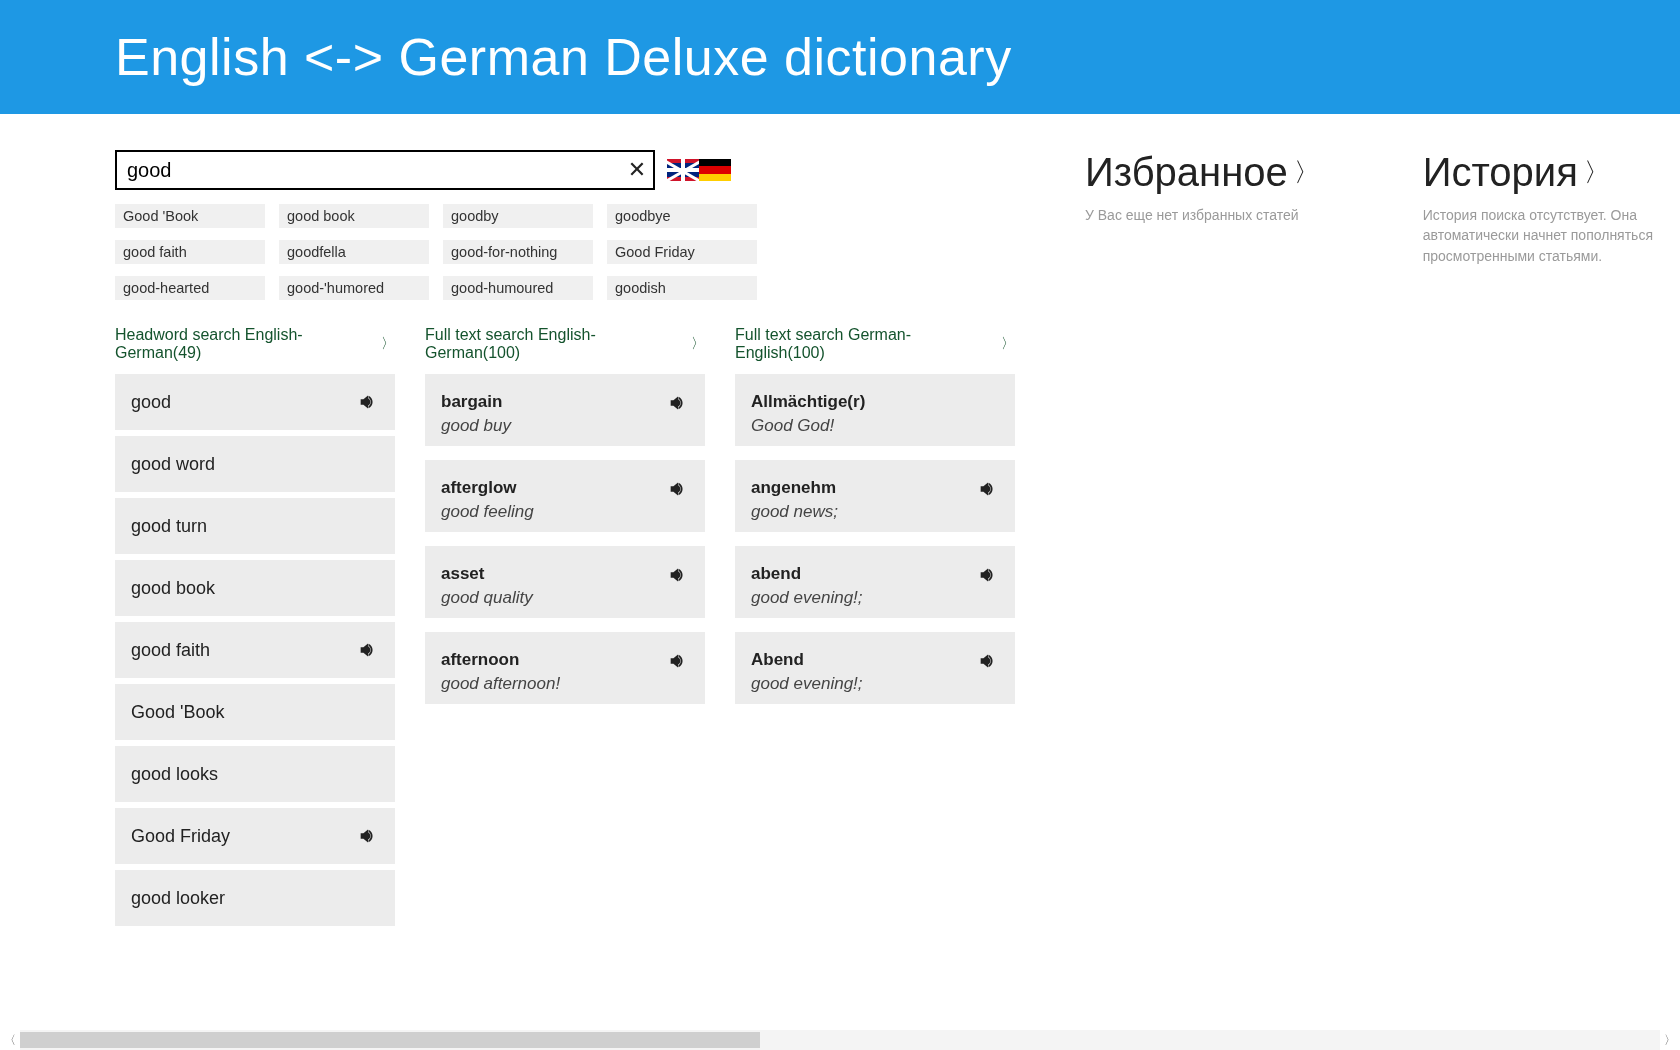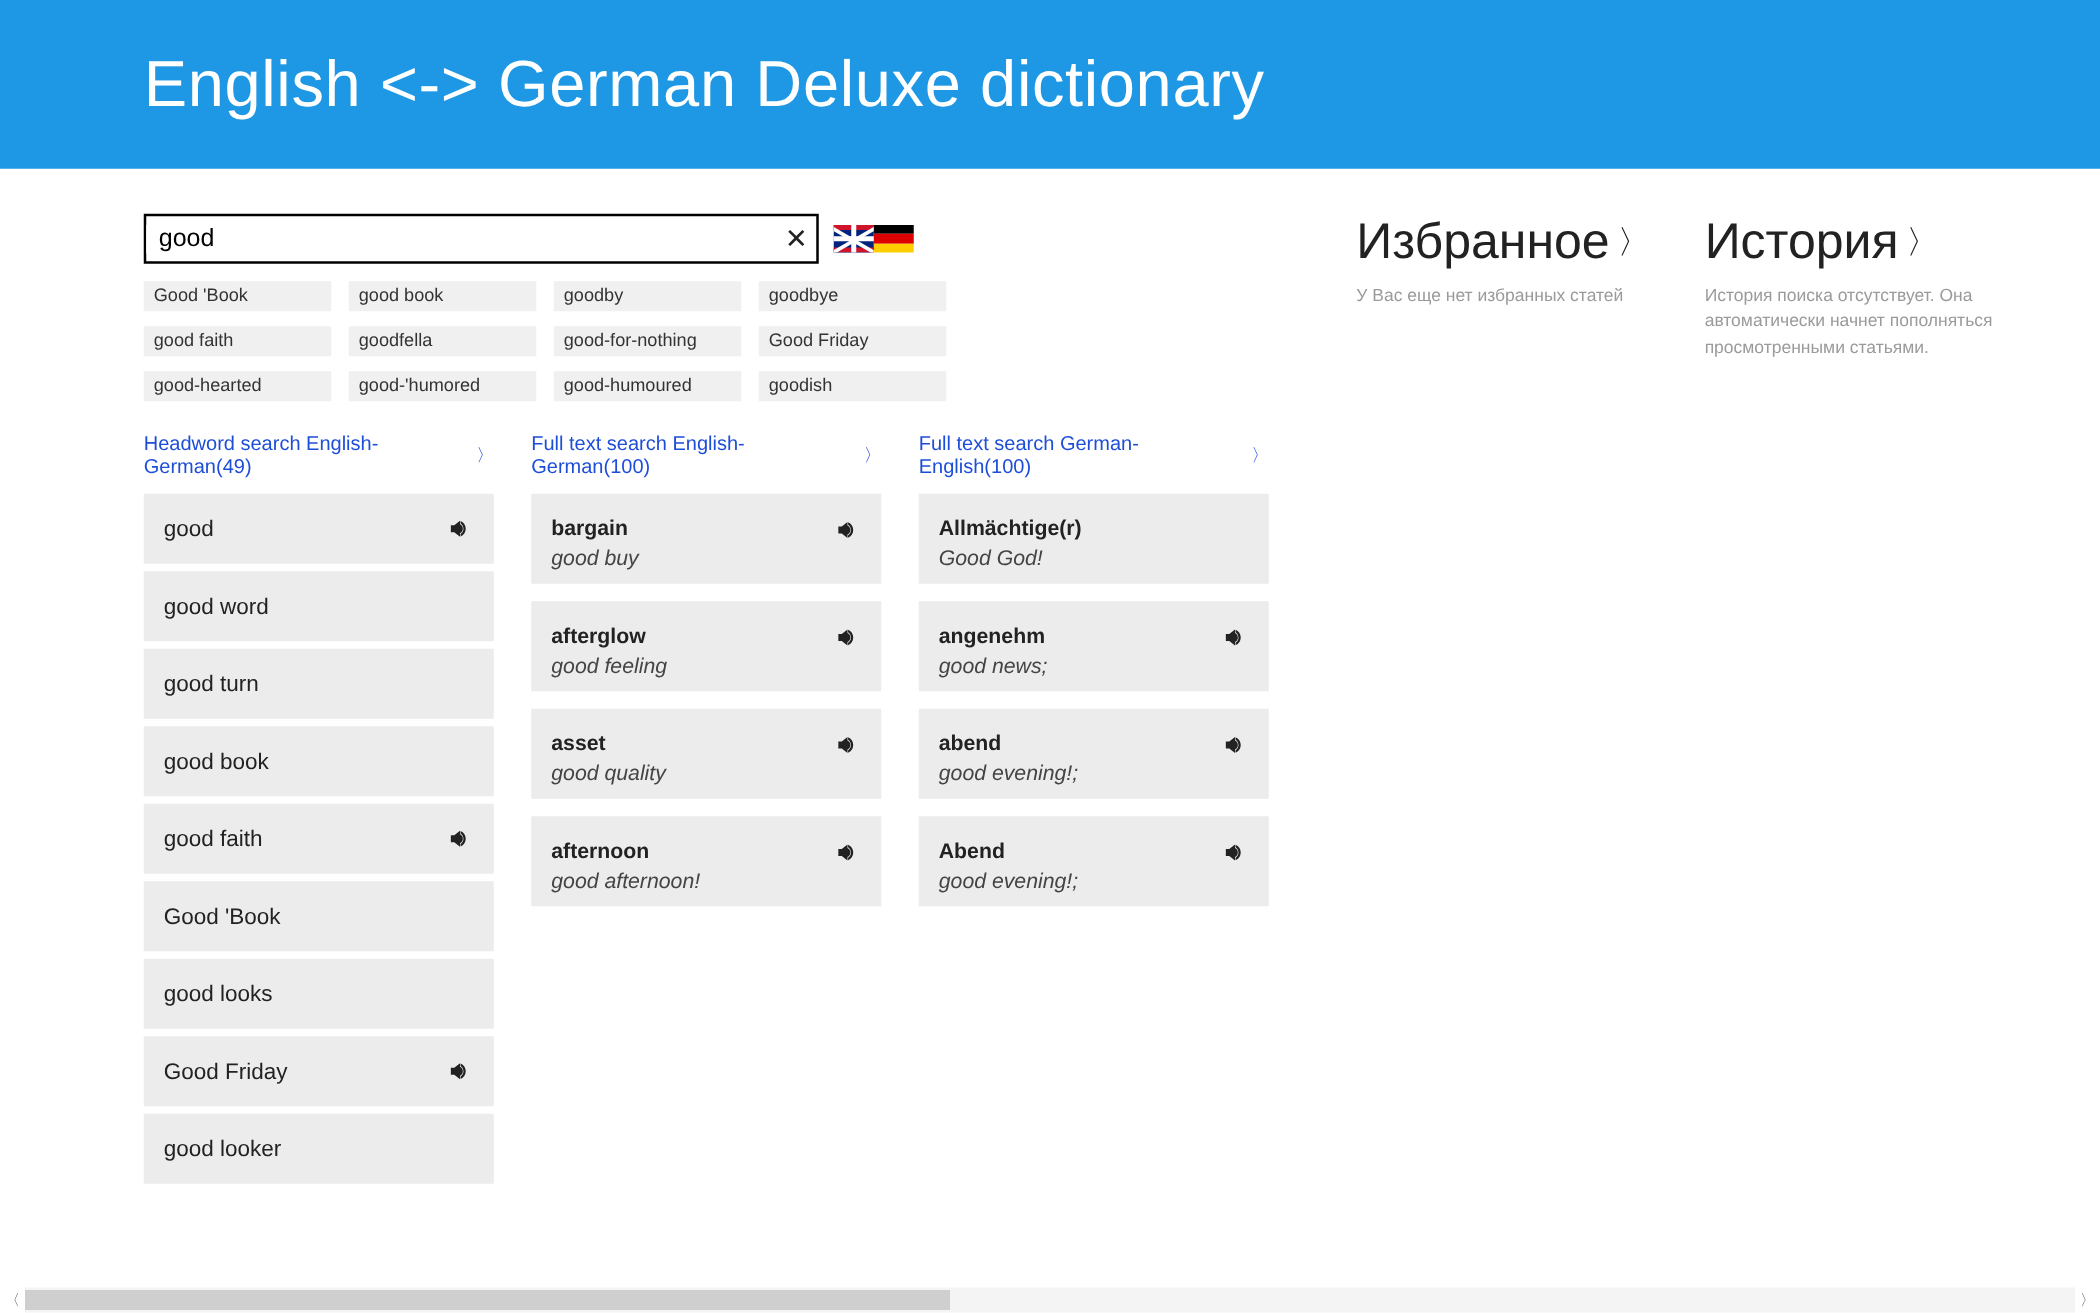--- a/index.html
+++ b/index.html
@@ -1,17 +1,17 @@
 <!DOCTYPE html>
 <html><head>
 <meta charset="utf-8">
 <style>
   * { margin:0; padding:0; box-sizing:border-box; }
   body { font-family:"Segoe UI Light","Segoe UI",Arial,sans-serif; background:#fff; color:#222; overflow:hidden; width:1680px; height:1050px; }
-  .header { background:#1e98e4; height:135px; display:flex; align-items:center; padding-left:115px; }
+  .header { background:#1e98e4; height:114px; display:flex; align-items:center; padding-left:115px; }
   .header h1 { color:#fff; font-weight:200; font-size:52px; letter-spacing:0.5px; }
   .content { padding:36px 0 0 115px; display:flex; gap:0; }
   .search-area { width:650px; }
   .search-row { display:flex; align-items:center; gap:12px; }
   .search-box { display:flex; align-items:center; border:2px solid #000; height:40px; width:540px; background:#fff; }
   .search-box input { flex:1; border:none; outline:none; font-size:20px; padding:0 10px; font-family:"Segoe UI",Arial,sans-serif; }
   .clear-btn { width:32px; height:36px; display:flex; align-items:center; justify-content:center; cursor:pointer; font-size:22px; }
   .flags { display:flex; }
   .flag { width:32px; height:22px; }
   .uk { background:linear-gradient(#00247d,#00247d); position:relative; overflow:hidden; }
@@ -20,31 +20,31 @@
   .uk::after { width:4px; height:200%; left:50%; top:-50%; transform:translateX(-50%); }
   .uk-diag { position:absolute; width:200%; height:3px; background:#fff; top:50%; left:-50%; }
   .uk-d1{ transform:rotate(30deg);} .uk-d2{transform:rotate(-30deg);}
   .de { display:flex; flex-direction:column; }
   .de div { flex:1; }
   .de .k{background:#000;} .de .r{background:#dd0000;} .de .y{background:#ffce00;}
   .suggest-grid { margin-top:14px; display:grid; grid-template-columns:repeat(4,150px); gap:12px 14px; }
   .chip { background:#f0f0f0; padding:4px 8px; font-size:14.5px; color:#333; cursor:pointer; white-space:nowrap; overflow:hidden; }
   .columns { display:flex; gap:30px; margin-top:26px; margin-left:-115px; padding-left:115px; }
   .col { width:280px; }
-  .col-header { font-size:16px; color:#1d4ed8; margin-bottom:12px; cursor:pointer; display:flex; align-items:center; }
+  .col-header { font-size:16px; color:#14532d; margin-bottom:12px; cursor:pointer; display:flex; align-items:center; }
   .col-header .chev { margin-left:3px; font-size:14px; }
   .card { background:#ececec; margin-bottom:6px; padding:0 16px; display:flex; align-items:center; justify-content:space-between; cursor:pointer; }
   .card.single { height:56px; }
   .card.double { height:72px; margin-bottom:14px; padding:18px 16px; align-items:flex-start; }
   .card .txt { display:flex; flex-direction:column; gap:4px; }
   .card .term { font-weight:600; font-size:17px; color:#222; }
   .card .def { font-style:italic; font-size:17px; color:#444; }
   .card .single-term { font-size:18px; color:#222; }
   .speaker { width:22px; height:22px; }
-  .side-panels { display:flex; gap:44px; margin-left:70px; }
+  .side-panels { display:flex; gap:103px; margin-left:70px; }
   .panel { }
   .panel-title { font-size:40px; font-weight:300; color:#222; display:flex; align-items:center; gap:6px; cursor:pointer; }
   .panel-title .chev2 { font-size:26px; color:#222; }
   .panel-body { margin-top:10px; font-size:14px; color:#9a9a9a; line-height:1.45; max-width:270px; }
   .scrollbar { position:absolute; bottom:0; left:0; right:0; height:20px; background:#fff; display:flex; align-items:center; }
   .sb-btn { width:20px; height:20px; display:flex; align-items:center; justify-content:center; color:#666; cursor:pointer; font-size:12px;}
   .sb-track { flex:1; height:20px; background:#f4f4f4; position:relative; }
   .sb-thumb { position:absolute; left:0; top:2px; height:16px; width:740px; background:#cfcfcf; }
   svg.spk { fill:#222; }
 </style>

